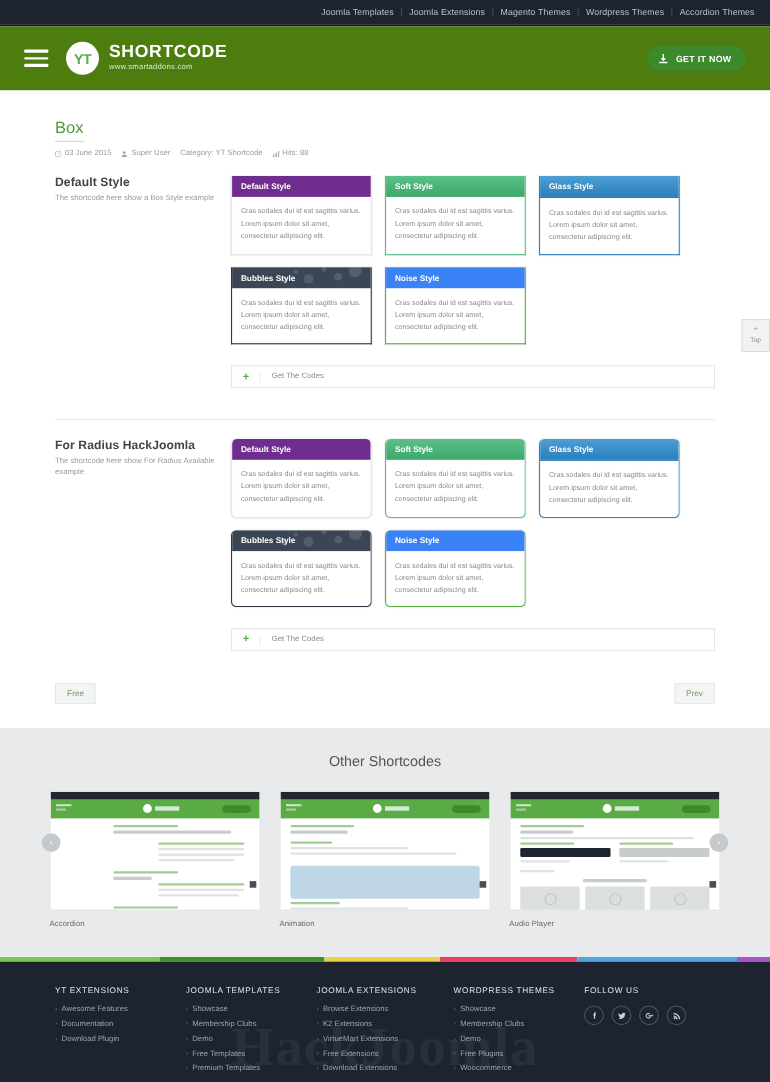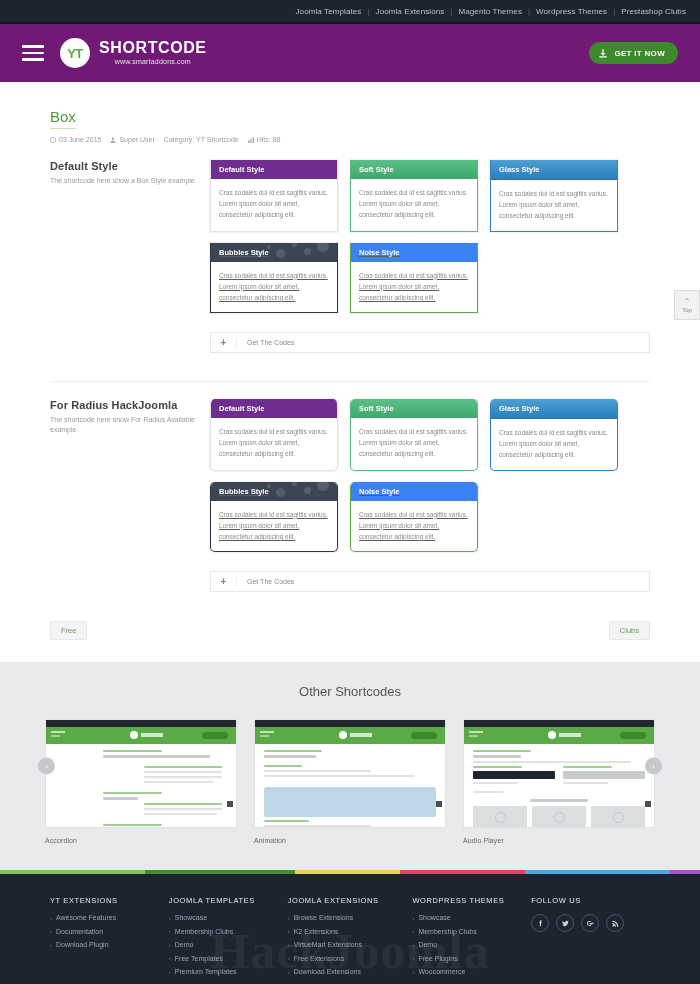--- a/index.html
+++ b/index.html
@@ -27,37 +27,37 @@
     font-size: 8px;
     text-decoration: none;
     padding: 0 6px;
     letter-spacing: .1px;
   }
   .topbar-sep { color: #555f70; font-size: 8px; }
   .topbar-rule { height: 2px; background: #121821; }
 
   
   .header {
-    background: #701a75;
+    background: #4d7c0f;
     height: 58px;
     display: flex;
     align-items: center;
     padding: 0 22px;
     position: relative;
   }
   .burger { width: 22px; display: flex; flex-direction: column; gap: 4px; cursor: pointer; }
   .burger span { display: block; height: 2.5px; background: #ffffff; border-radius: 1px; }
   .logo-wrap { display: flex; align-items: center; margin-left: 16px; }
   .logo-badge {
     width: 30px; height: 30px; border-radius: 50%;
     background: #ffffff; color: #5aab46;
     display: flex; align-items: center; justify-content: center;
     font-size: 13px; font-weight: bold; letter-spacing: -.5px;
   }
-  .logo-text { margin-left: 9px; line-height: 1.05; text-align: center; }
+  .logo-text { margin-left: 9px; line-height: 1.05; }
   .logo-title {
     color: #ffffff; font-size: 16px; font-weight: bold;
     letter-spacing: .6px;
   }
   .logo-sub { color: #d9ecd3; font-size: 7px; letter-spacing: .2px; margin-top: 1px; }
   .getit {
     position: absolute; right: 22px; top: 50%; transform: translateY(-50%);
     background: #3d8a2c; color: #ffffff;
     border: none; border-radius: 13px;
     height: 22px; padding: 0 13px 0 9px;
@@ -82,21 +82,21 @@
   .meta-ico { width: 6px; height: 6px; display: block; fill: #a8a8a8; }
 
   
   .sc-section { display: flex; padding-top: 17px; }
   .sc-left { width: 160px; flex: none; padding-right: 10px; }
   .sc-h { font-size: 11px; color: #444; font-weight: bold; letter-spacing: .1px; }
   .sc-d { font-size: 7px; color: #999; margin-top: 4px; line-height: 1.45; }
   .sc-right { flex: 1; }
 
   .box-row { display: flex; gap: 12px; }
-  .box-row + .box-row { margin-top: 11px; text-decoration: underline; }
+  .box-row + .box-row { margin-top: 11px; }
   .box {
     width: 128px; background: #fff;
     box-shadow: 0 0 0 1px rgba(0,0,0,.05);
   }
   .box-hd {
     font-size: 7.5px; font-weight: bold; color: #fff;
     padding: 5px 8px; position: relative; overflow: hidden;
   }
   .box-hd span { position: relative; z-index: 2; }
   .box-bd {
@@ -269,21 +269,21 @@
 <div class="topbar">
   <div class="topbar-links">
     <a class="topbar-link">Joomla Templates</a>
     <span class="topbar-sep">|</span>
     <a class="topbar-link">Joomla Extensions</a>
     <span class="topbar-sep">|</span>
     <a class="topbar-link">Magento Themes</a>
     <span class="topbar-sep">|</span>
     <a class="topbar-link">Wordpress Themes</a>
     <span class="topbar-sep">|</span>
-    <a class="topbar-link">Prestashop Clubs</a>
+    <a class="topbar-link">Accordion Themes</a>
   </div>
 </div>
 <div class="topbar-rule"></div>
 
 <div class="header">
   <div class="burger">
     <span></span>
       <span></span>
       <span></span>
   </div>
@@ -426,21 +426,21 @@
       </div>
       <div class="codes-bar">
         <div class="codes-plus">+</div>
         <div class="codes-label">Get The Codes</div>
       </div>
     </div>
   </div>
 
   <div class="pagenav">
     <button class="pn-btn">Free</button>
-    <button class="pn-btn">Clubs</button>
+    <button class="pn-btn">Prev</button>
   </div>
 </div>
 
 <div class="other">
   <h2 class="other-title">Other Shortcodes</h2>
   <div class="carousel-arrow left">‹</div>
   <div class="carousel-arrow right">›</div>
   <div class="cards">
 
     <div class="card">

